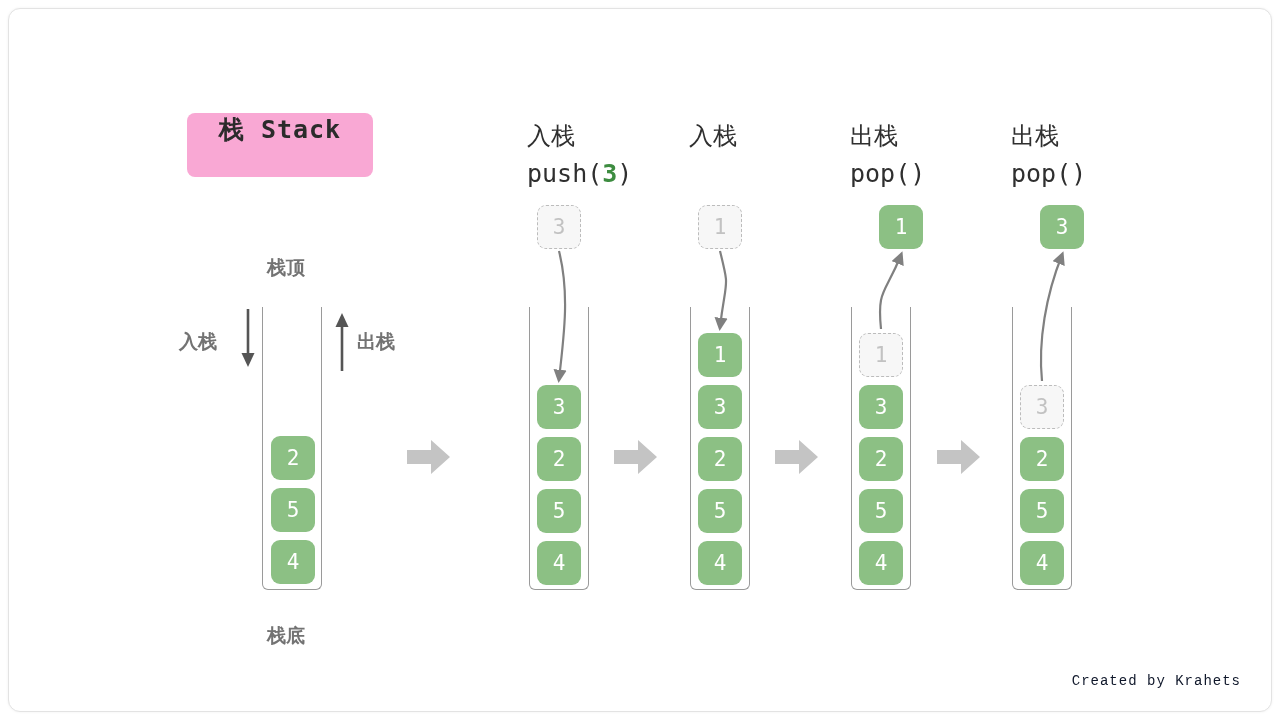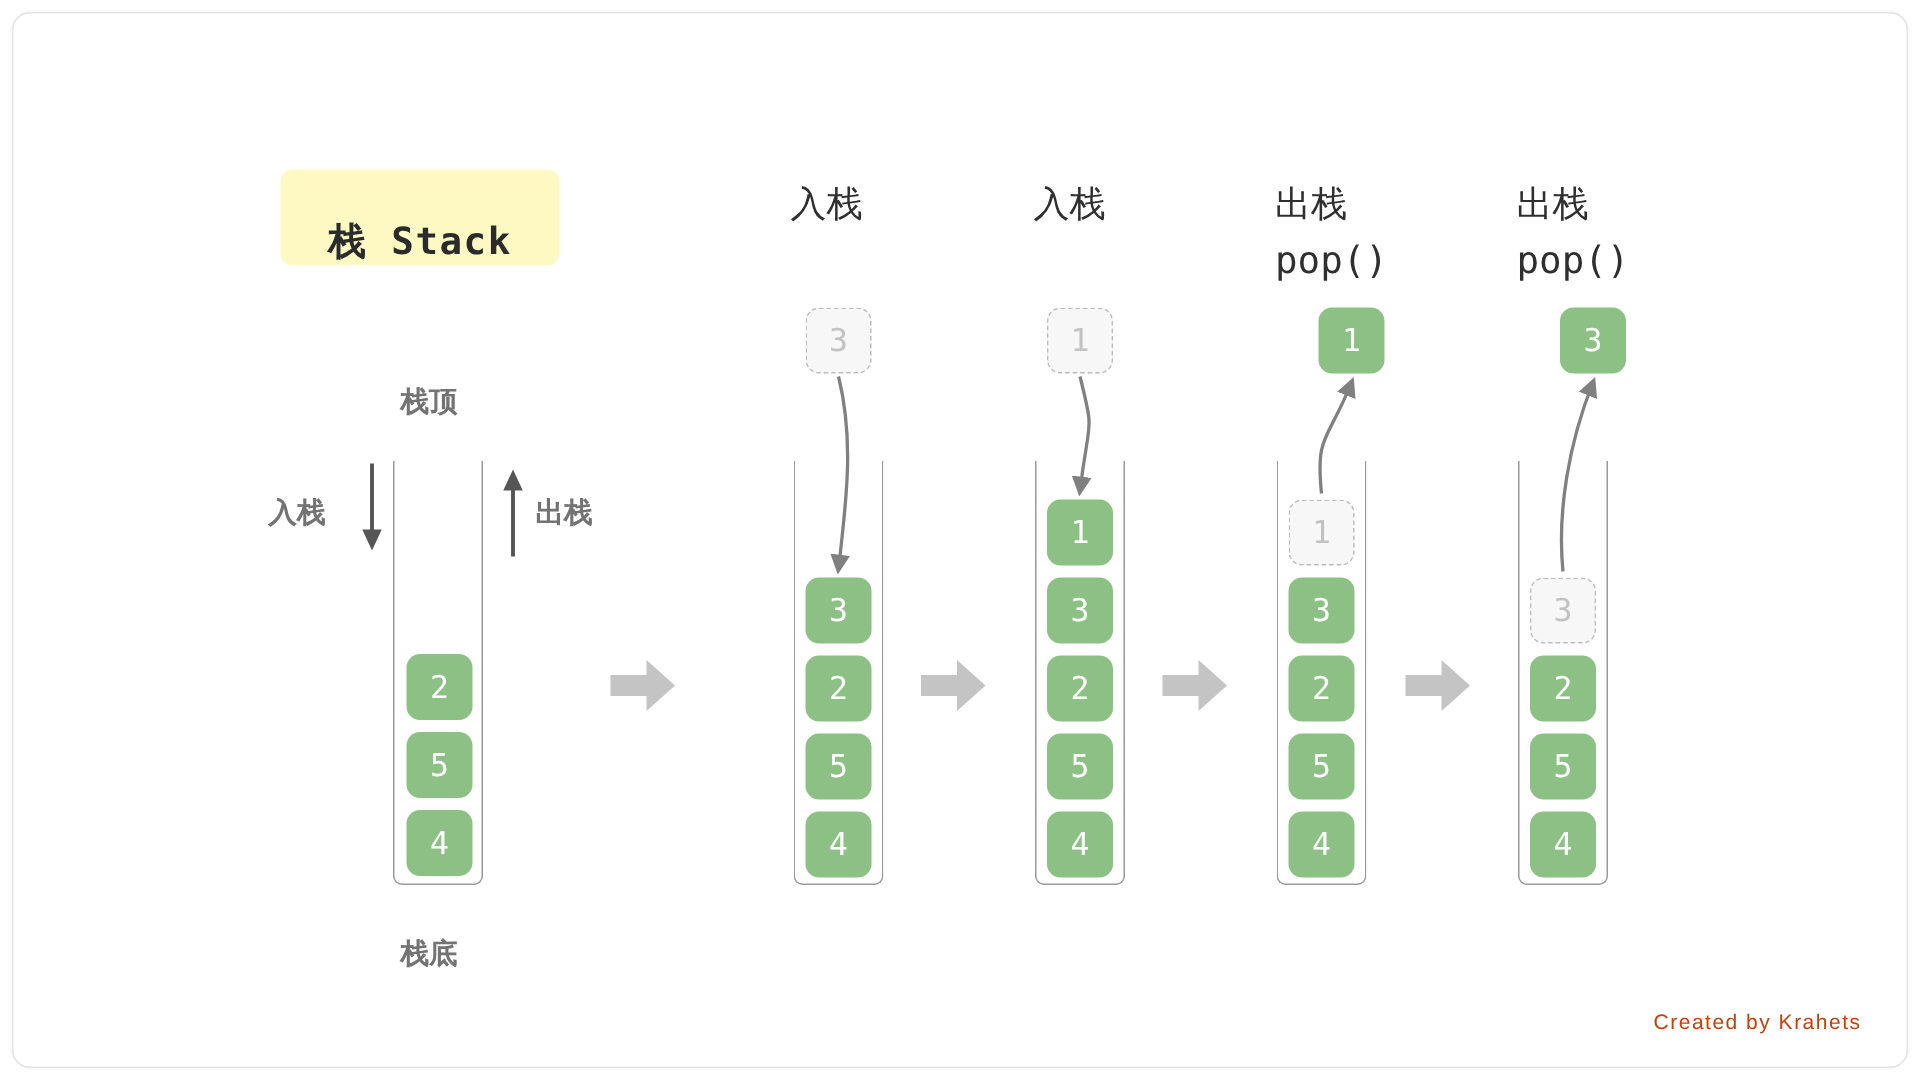--- a/index.html
+++ b/index.html
@@ -17,23 +17,23 @@
     border-radius: 12px;
     box-shadow: 0 0 3px rgba(0,0,0,0.06);
     overflow: hidden;
   }
   .abs { position: absolute; }
 
   
   #title-badge {
     left: 178px; top: 104px;
     width: 186px; height: 64px;
-    background: #fef9c3;
+    background: #f9a8d4;
     border-radius: 8px;
-    display: flex; align-items: flex-end; justify-content: center;
+    display: flex; align-items: flex-start; justify-content: center;
     font-family: "DejaVu Sans Mono", "Liberation Mono", monospace;
     font-size: 25px;
     font-weight: bold;
     color: #2b2b2b;
     letter-spacing: 1px;
   }
 
   
   .col-header {
     width: 160px;
@@ -82,23 +82,23 @@
     font-family: "DejaVu Sans", sans-serif;
     font-size: 19px;
     font-weight: bold;
     color: #737373;
     white-space: nowrap;
   }
 
   
   #footer {
     right: 30px; bottom: 22px;
-    font-family: Liberation Sans, sans-serif;
+    font-family: Liberation Mono, monospace;
     font-size: 14px;
-    color: #c2410c;
+    color: #0f172a;
     letter-spacing: 1px;
   }
 
   svg { display: block; overflow: visible; }
 </style>
 </head>
 <body>
 
 <div id="canvas">
 
@@ -139,20 +139,21 @@
   <svg class="abs" style="left:766px; top:430px;" width="44" height="36">
     <polygon points="0,11 24,11 24,1 43,18 24,35 24,25 0,25" fill="#c4c4c4"></polygon>
   </svg>
   <svg class="abs" style="left:928px; top:430px;" width="44" height="36">
     <polygon points="0,11 24,11 24,1 43,18 24,35 24,25 0,25" fill="#c4c4c4"></polygon>
   </svg>
 
   <div id="steps-layer">
       <div class="abs col-header" style="left: 518px; top: 108px;">
         <div class="cn">入栈</div>
+        <div><span>push(</span><span class="accent">3</span><span>)</span></div>
       </div>
       <div class="abs cell ghost" style="left: 528px; top: 196px;">3</div>
       <div class="abs stack-box" style="left: 520px; top: 298px; height: 283px;"></div>
       <div class="abs cell filled" style="left: 528px; top: 376px;">3</div>
       <div class="abs cell filled" style="left: 528px; top: 428px;">2</div>
       <div class="abs cell filled" style="left: 528px; top: 480px;">5</div>
       <div class="abs cell filled" style="left: 528px; top: 532px;">4</div>
       <svg class="abs" width="1262" height="702" style="left: 0px; top: 0px; pointer-events: none;">
         <defs>
           <marker id="ah-0" viewBox="0 0 10 10" refX="7" refY="5" markerWidth="6" markerHeight="6" orient="auto-start-reverse">

